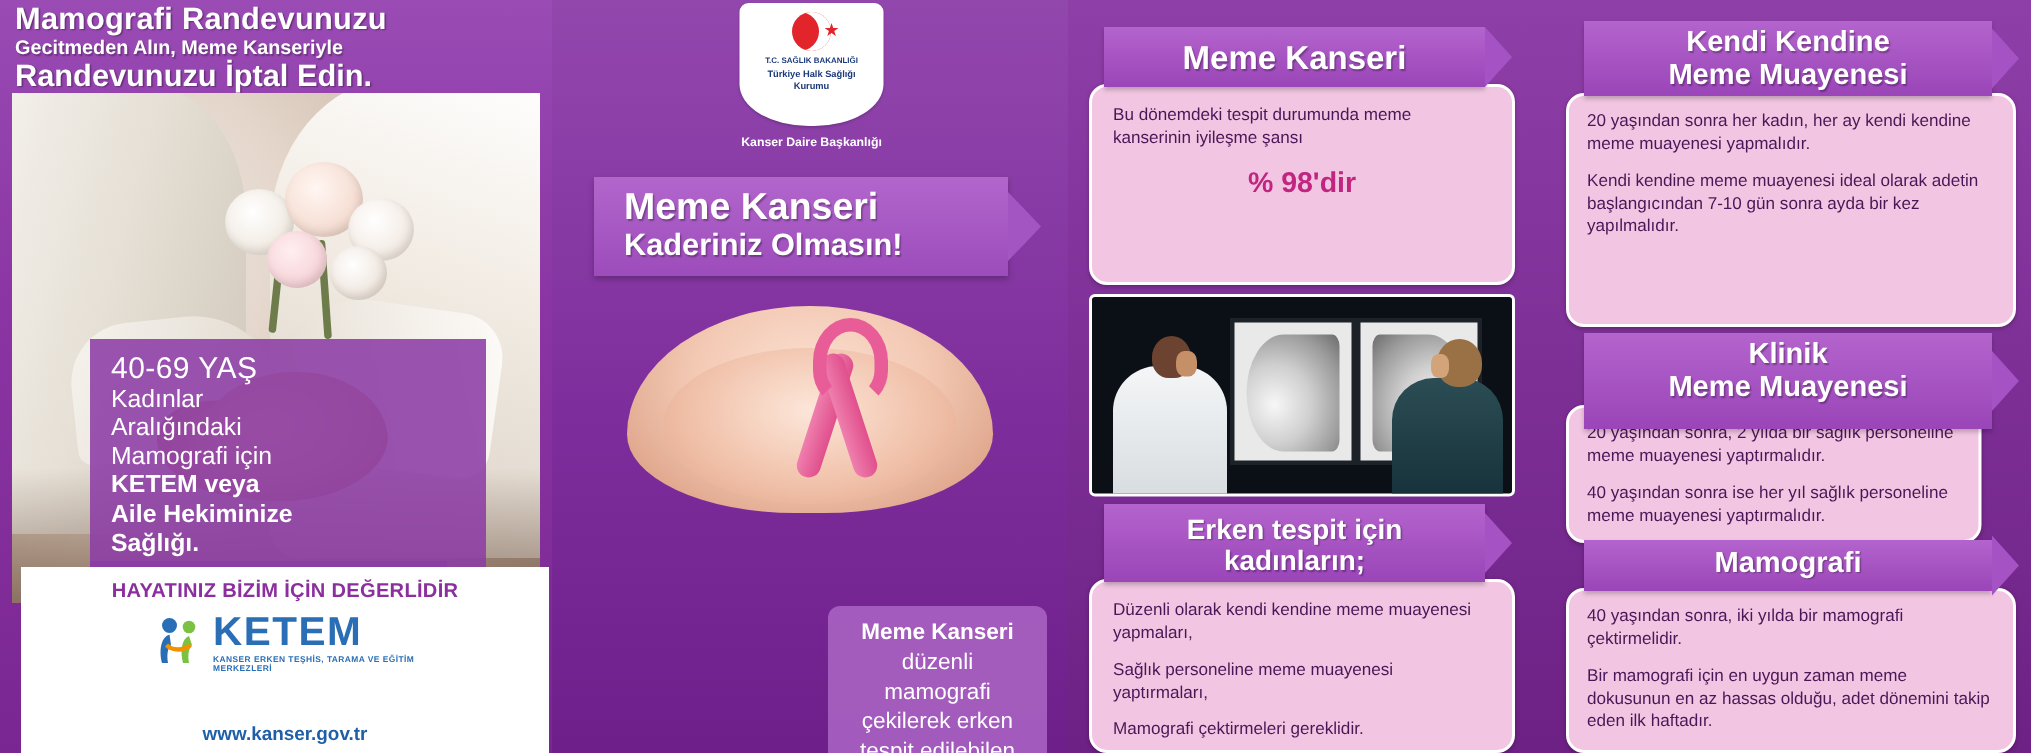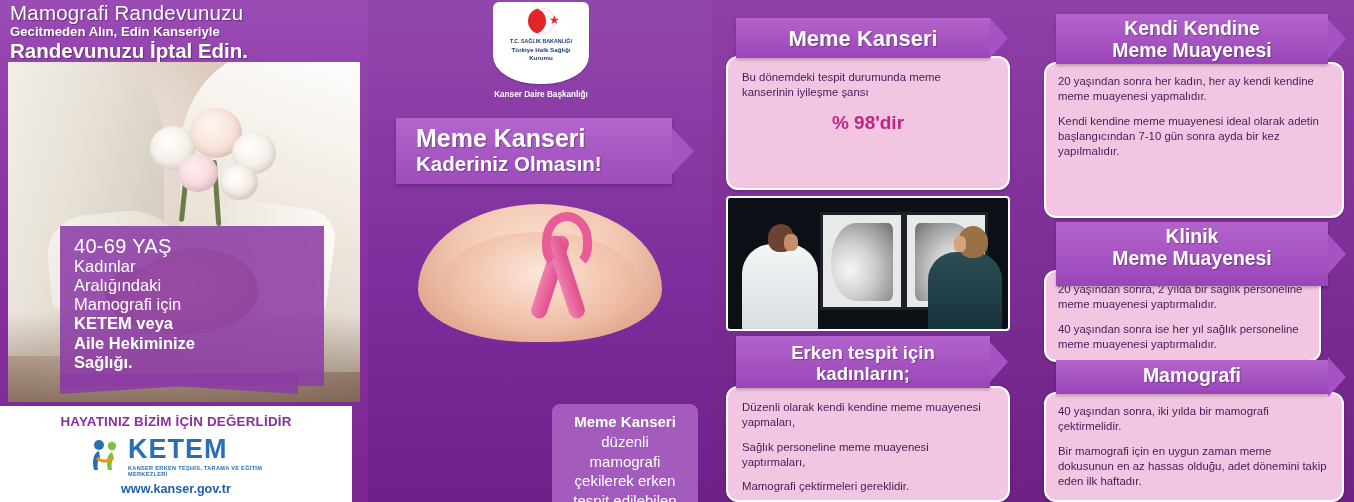--- a/index.html
+++ b/index.html
@@ -26,21 +26,21 @@
     background: linear-gradient(180deg, #9a4bb4 0%, #8a35a3 40%, #7a2692 100%);
   }
   .left-head {
     position: absolute;
     left: 10px; top: 2px;
     width: 350px;
   }
   .left-head .l1 {
     color: #ffffff;
     font-size: 20.5px;
-    font-weight: normal;
+    font-weight: bold;
     letter-spacing: .2px;
     line-height: 1.08;
     text-shadow: 1px 1px 1px rgba(0,0,0,.35);
   }
   .left-head .l2 {
     color: #ffffff;
     font-size: 13.2px;
     font-weight: bold;
     line-height: 1.12;
     margin-top: 1px;
@@ -159,22 +159,22 @@
   .ribbon-notch {
     position: absolute;
     left: 60px; top: 374px;
     width: 238px; height: 20px;
     background: rgba(140,60,165,.88);
     clip-path: polygon(0 0, 100% 0, 100% 100%, 50% 62%, 0 100%);
   }
 
   .white-strip {
     position: absolute;
-    left: 0; bottom: 0;
-    width: 352px; height: 96px;
+    left: 14px; bottom: 0;
+    width: 352px; height: 124px;
     background: #ffffff;
   }
   .strip-title {
     position: absolute;
     left: 0; right: 0; top: 8px;
     text-align: center;
     color: #8b2f9e;
     font-size: 13.4px;
     font-weight: bold;
     letter-spacing: .2px;
@@ -507,21 +507,21 @@
 </style>
 </head>
 <body>
 
 <div class="poster">
 
   <div class="left-panel">
 
     <div class="left-head">
       <div class="l1">Mamografi Randevunuzu</div>
-      <div class="l2">Gecitmeden Alın, Edin Kanseriyle</div>
+      <div class="l2">Gecitmeden Alın, Meme Kanseriyle</div>
       <div class="l3">Randevunuzu İptal Edin.</div>
     </div>
 
     <div class="photo-left">
       <div class="bg"></div>
       <div class="man"></div>
       <div class="woman"></div>
       <div class="man-arm"></div>
       <div class="woman-arm"></div>
       <div class="flowers">

